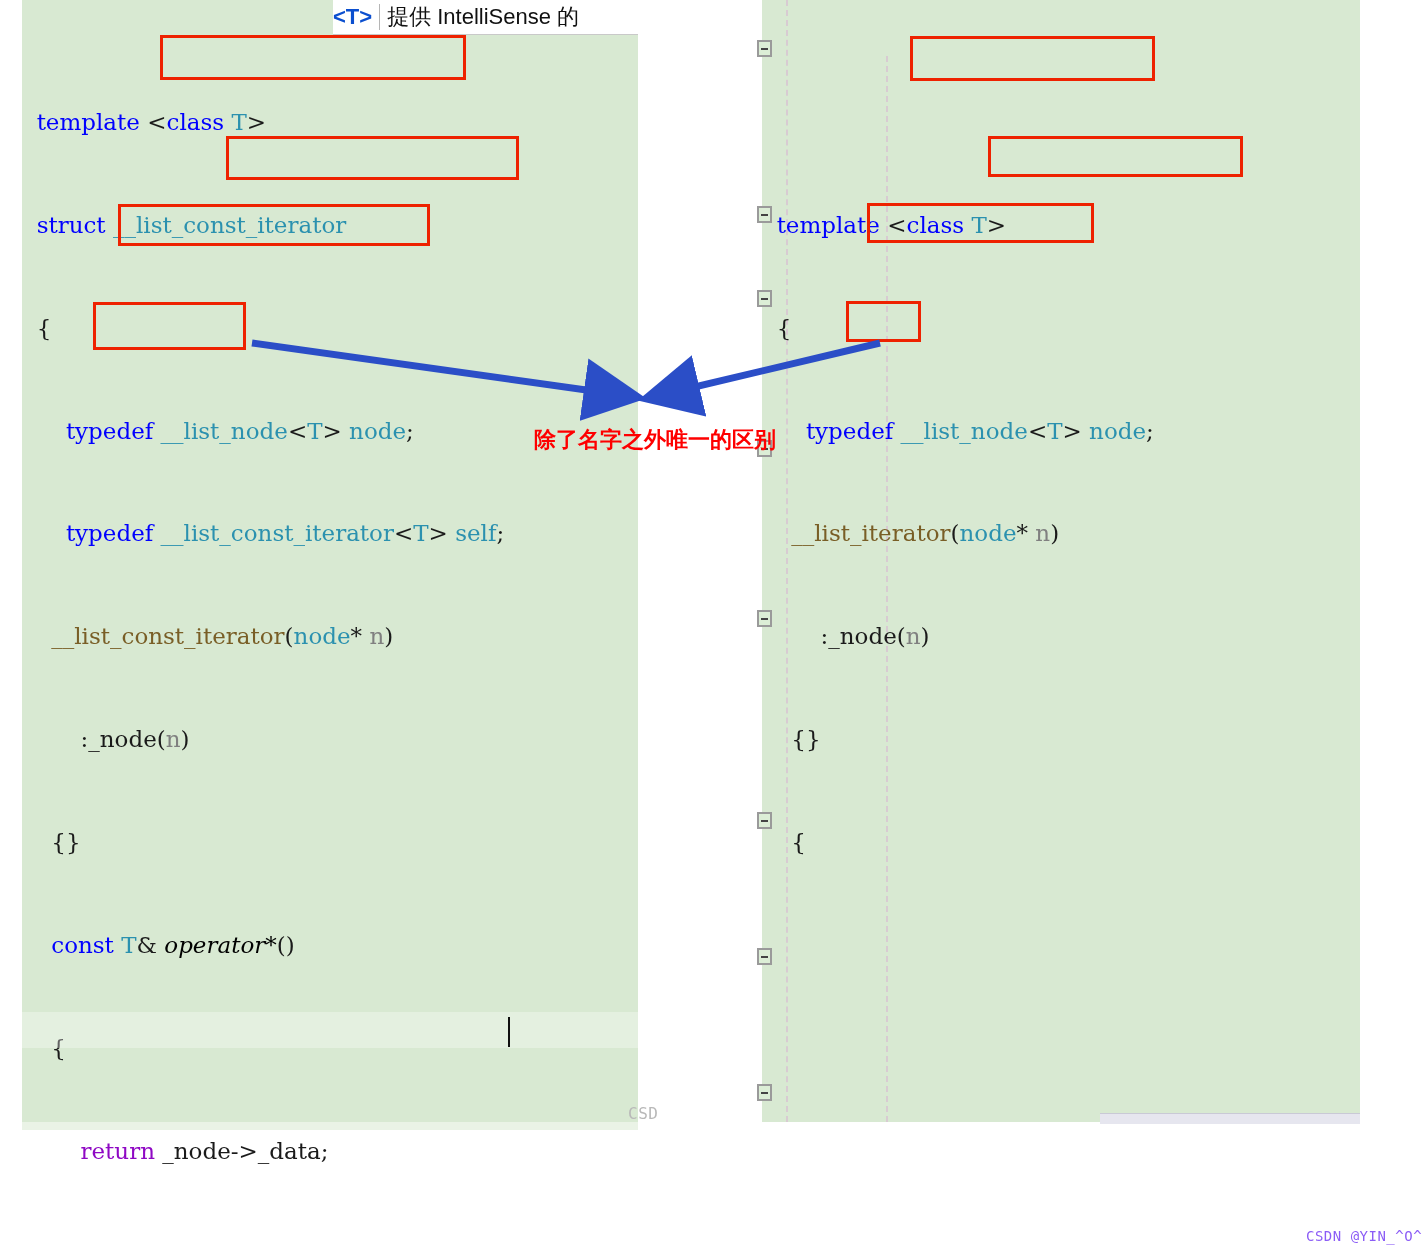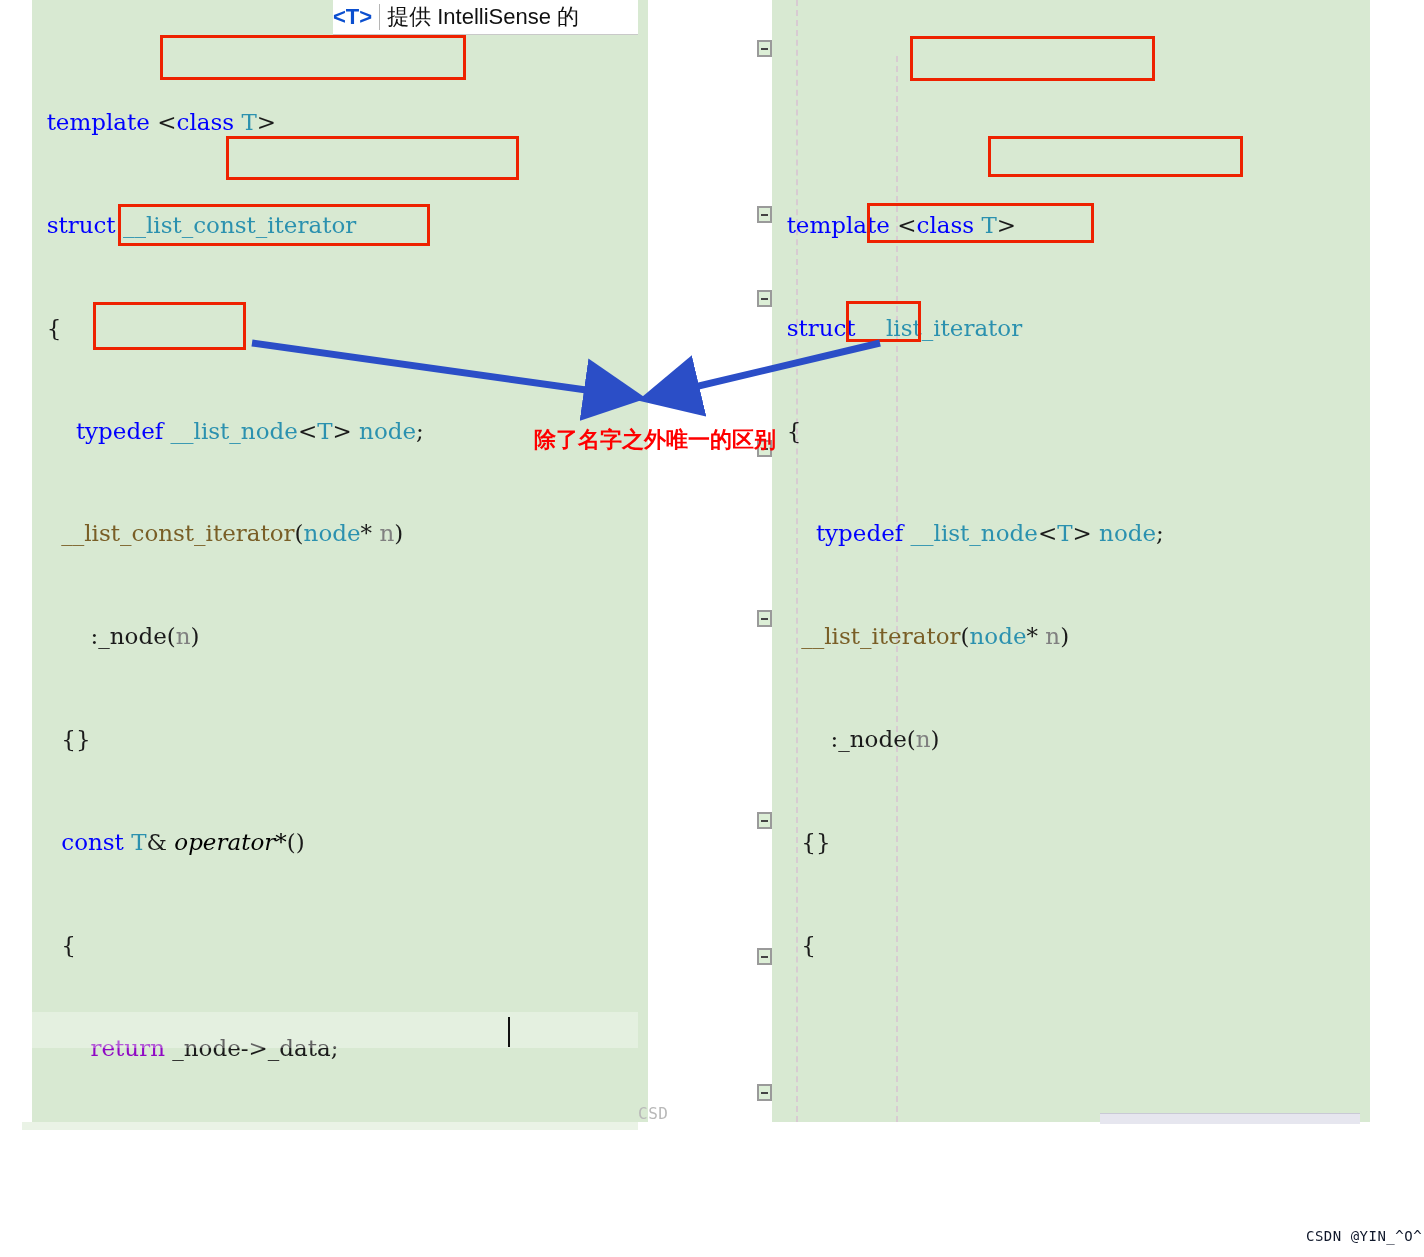--- a/index.html
+++ b/index.html
@@ -10,21 +10,20 @@
 
   
   .panel{
     position:absolute;
     background:#d8e9d2;
     font-family:"DejaVu Serif","Liberation Serif",serif;
     font-size:23px;
     line-height:34.3px;
     white-space:pre;
     box-sizing:border-box;
-    margin-left:10px;
   }
   #panel-left{ left:22px; top:0px; width:616px; height:1122px; padding-top:2px;}
   #panel-right{ left:762px; top:0px; width:598px; height:1122px; padding-top:2px;}
 
   .code-line{ height:34.3px; white-space:pre; position:relative; }
 
   
   .kw      { color:#0000ff; }           
   .type    { color:#2b91af; }
   .id      { color:#808080; }           
@@ -101,41 +100,42 @@
   }
 
   
   .watermark{
     position:absolute;
     font-family:"DejaVu Sans Mono","Liberation Mono",monospace;
     color:#b8b8b8;
     white-space:pre;
   }
   #watermark-panel{ left:606px;top:1097px;font-size:16px;letter-spacing:.5px; }
-  #watermark-page { left:1306px;top:1228px;font-size:14px;color:#0f172a;letter-spacing:.5px;text-align:right; }
+  #watermark-page { left:1306px;top:1228px;font-size:14px;color:#8b5cf6;letter-spacing:.5px;text-align:right; }
 
   
   #rp-tailbox{
     position:absolute;left:1100px;top:1113px;width:260px;height:10px;
     background:#e6e6ef;border-top:1px solid #c9c9d6;
   }
   #lp-tail{
     position:absolute;left:22px;top:1122px;width:616px;height:8px;
     background:#d8e9d2;opacity:.55;
   }
 </style>
 </head>
 <body>
 
 <div class="panel" id="panel-left">
 
   <div class="code-line">  <span class="kw">template</span> <span class="plain">&lt;</span><span class="kw">class</span> <span class="type">T</span><span class="plain">&gt;</span></div>
   <div class="code-line">  <span class="kw">struct</span> <span class="type">__list_const_iterator</span></div>
   <div class="code-line">  <span class="plain">{</span></div>
   <div class="code-line">      <span class="kw">typedef</span> <span class="type">__list_node</span><span class="plain">&lt;</span><span class="type">T</span><span class="plain">&gt;</span> <span class="type">node</span><span class="plain">;</span></div>
+  <div class="code-line">      <span class="kw">typedef</span> <span class="type">__list_const_iterator</span><span class="plain">&lt;</span><span class="type">T</span><span class="plain">&gt;</span> <span class="type">self</span><span class="plain">;</span></div>
   <div class="code-line">    <span class="fn">__list_const_iterator</span><span class="plain">(</span><span class="type">node</span><span class="plain">* </span><span class="id">n</span><span class="plain">)</span></div>
   <div class="code-line">        <span class="plain">:_node(</span><span class="id">n</span><span class="plain">)</span></div>
   <div class="code-line">    <span class="plain">{}</span></div>
   <div class="code-line">    <span class="kw">const</span> <span class="type">T</span><span class="plain">&amp; </span><span class="tealfn">operator*</span><span class="plain">()</span></div>
   <div class="code-line">    <span class="plain">{</span></div>
   <div class="code-line">        <span class="stmt">return</span> <span class="plain">_node-&gt;_data;</span></div>
   
   
   
   
@@ -168,21 +168,20 @@
 <div id="sel-band"></div>
 <div id="caret"></div>
 <div id="lp-tail"></div>
 
 <div class="panel" id="panel-right">
 
   <div class="guide" style="left:24px;"></div>
   <div class="guide" style="left:124px;top:56px;"></div>
 
   <div class="code-line">  <span class="kw">template</span> <span class="plain">&lt;</span><span class="kw">class</span> <span class="type">T</span><span class="plain">&gt;</span></div>
-  <div class="code-line">  <span class="kw">struct</span> <span class="type">__list_iterator</span></div>
   <div class="code-line">  <span class="plain">{</span></div>
   <div class="code-line">      <span class="kw">typedef</span> <span class="type">__list_node</span><span class="plain">&lt;</span><span class="type">T</span><span class="plain">&gt;</span> <span class="type">node</span><span class="plain">;</span></div>
   <div class="code-line">    <span class="fn">__list_iterator</span><span class="plain">(</span><span class="type">node</span><span class="plain">* </span><span class="id">n</span><span class="plain">)</span></div>
   <div class="code-line">        <span class="plain">:_node(</span><span class="id">n</span><span class="plain">)</span></div>
   <div class="code-line">    <span class="plain">{}</span></div>
   <div class="code-line">    <span class="plain">{</span></div>
   
   
   
   

